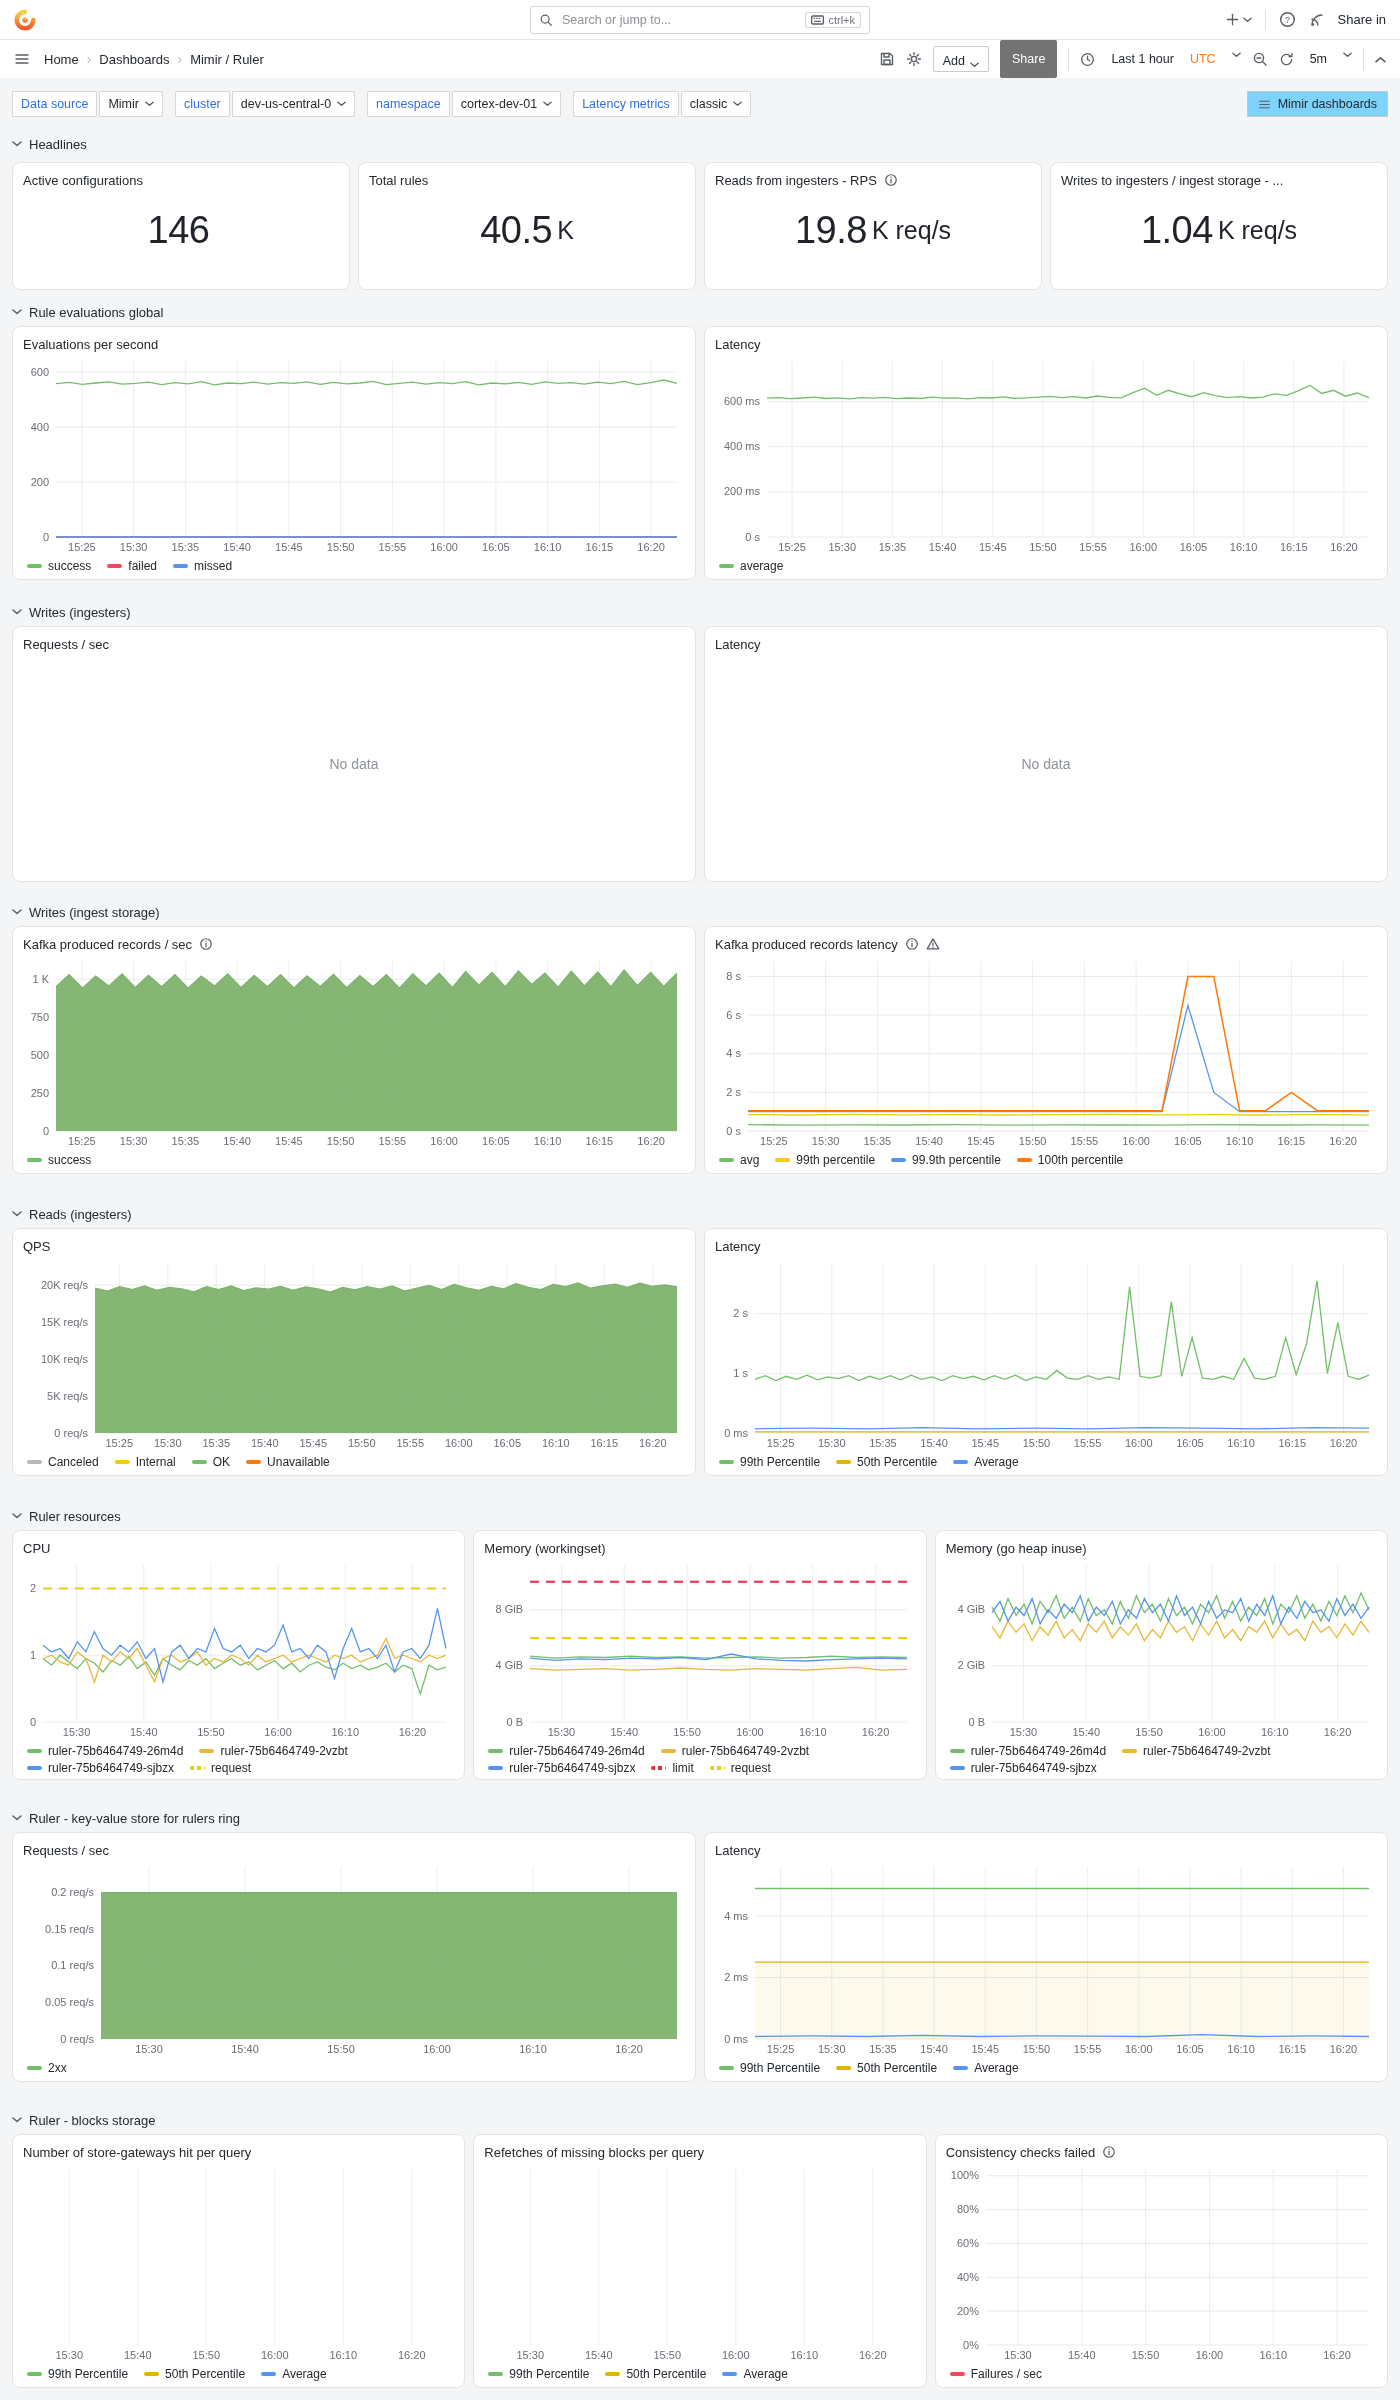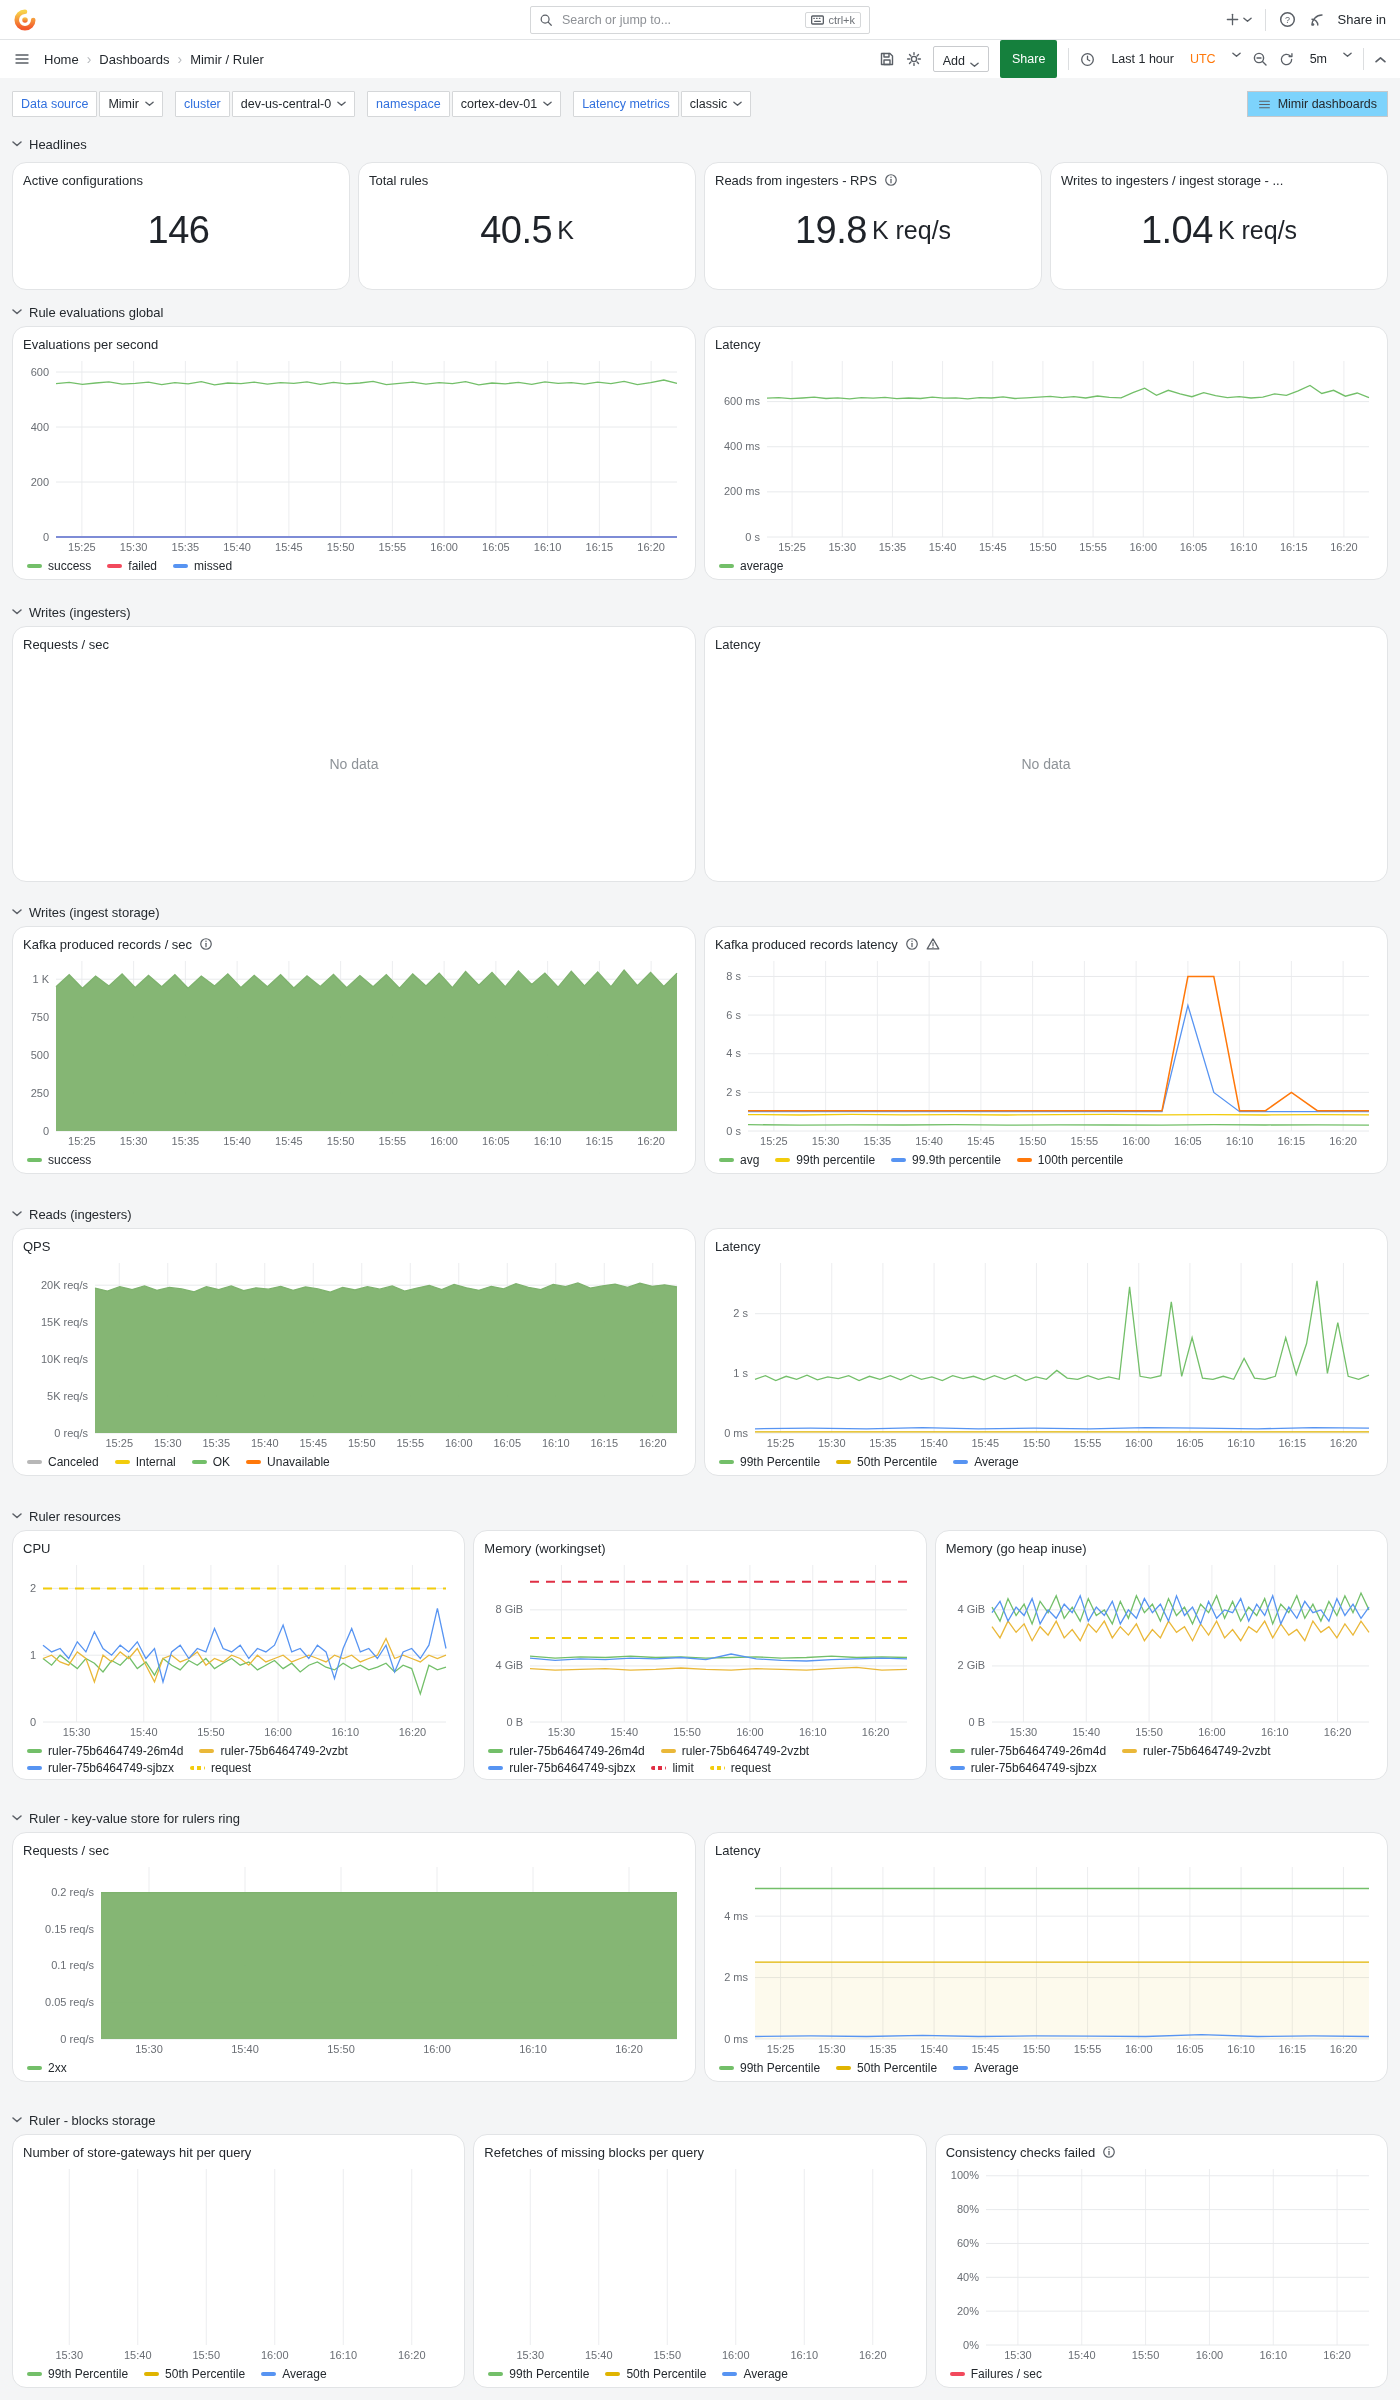--- a/index.html
+++ b/index.html
@@ -18,36 +18,36 @@
   .tb-right{margin-left:auto;display:flex;align-items:center;gap:13px}
   .signin{font-size:13px;color:#24292e}
   .vdiv{width:1px;height:22px;background:#dcdee0}
   
   .crumbbar{height:38px;background:#fff;display:flex;align-items:center;padding:0 14px;gap:14px}
   .crumbs{display:flex;align-items:center;gap:8px;font-size:13px}
   .crumb-sep{color:#b6b9bd;font-size:14px}
   .bc-actions{margin-left:auto;display:flex;align-items:center;gap:11px}
   .btn-outline{display:flex;align-items:flex-end;gap:5px;border:1px solid #c9cbce;border-radius:2px;background:#fff;
                padding:3px 9px;font-size:12.5px;color:#24292e;height:26px}
-  .btn-share{display:flex;align-items:center;border:none;border-radius:2px;background:#15803d;color:#fff;
+  .btn-share{display:flex;align-items:center;border:none;border-radius:2px;background:#737373;color:#fff;
              padding:19px 12px;font-size:12.5px;height:34px}
   .timebtn{display:flex;align-items:flex-start;gap:16px;font-size:12.5px;color:#24292e}
   .utc{color:#ff780a}
   
   .filters{display:flex;align-items:center;gap:12px;margin:12px 12px 0;height:28px}
   .fgroup{display:flex;gap:2px}
   .fbox{height:26px;display:flex;align-items:center;border:1px solid #d5d7d9;background:#fff;
         padding:0 8px;font-size:12.5px;border-radius:1px;gap:6px}
   .flabel{color:#3170de}
   .mimir-btn{margin-left:auto;display:flex;align-items:center;gap:7px;background:#7dd3fc;border:1px solid #c6c8cb;
              height:26px;padding:0 10px;font-size:12.5px;border-radius:0;color:#24292e}
   
   .sec{display:flex;align-items:center;gap:7px;margin:0 12px;font-size:13px;font-weight:500;height:20px;color:#24292e}
   .row{display:flex;gap:8px;margin:4px 12px 0}
-  .panel{flex:1 1 0;background:#fff;border:1px solid #e2e4e6;border-radius:14px;display:flex;flex-direction:column;
+  .panel{flex:1 1 0;background:#fff;border:1px solid #e2e4e6;border-radius:8px;display:flex;flex-direction:column;
          padding:6px 10px 8px;min-width:0}
   .ph{display:flex;align-items:center;gap:7px;height:22px;flex:none}
   .pt{font-size:13px;font-weight:500;color:#24292e;white-space:nowrap;overflow:hidden;text-overflow:ellipsis}
   .chart{flex:1;display:flex;flex-direction:column;min-height:0}
   .chart svg{display:block;flex:none}
   .chart svg text{font-family:"Liberation Sans",sans-serif}
   .legend{display:flex;flex-wrap:wrap;column-gap:16px;row-gap:3px;padding:4px 0 0 4px;flex:none;overflow:hidden}
   .li{display:flex;align-items:center;gap:6px;font-size:12px;color:#24292e;white-space:nowrap}
   .chip{width:15px;height:4px;border-radius:2px;flex:none}
   .stat-value{flex:1;display:flex;align-items:center;justify-content:center;padding-bottom:12px}

